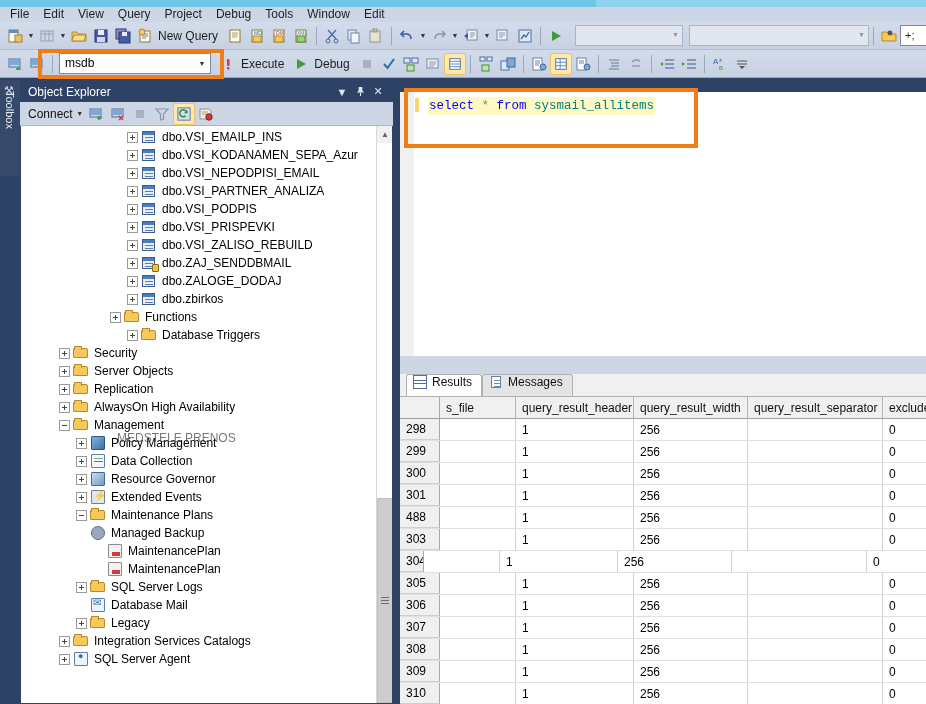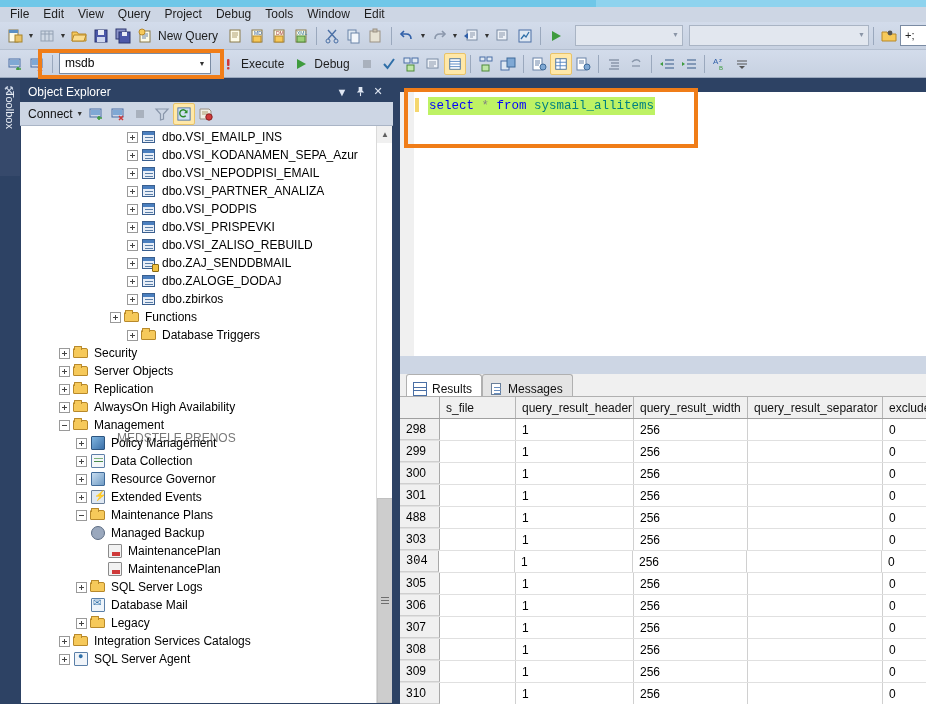--- a/index.html
+++ b/index.html
@@ -260,21 +260,21 @@
     position: absolute; left: 0; top: 0; width: 14px; height: 264px;
     background: #f0f0f0;
   }
   .editor .changebar {
     position: absolute; left: 15px; top: 6px; width: 4px; height: 14px;
     background: #f5d76e;
   }
   .code {
     position: absolute; left: 28px; top: 5px;
     font-family: "Liberation Mono", monospace; font-size: 12.5px; line-height: 16px;
-    white-space: pre; background: #bef264; padding: 1px 1px;
+    white-space: pre; background: #fef9c3; padding: 1px 1px;
   }
   .k-kw { color: #0000ff; }
   .k-op { color: #808080; }
   .k-tb { color: #008080; }
 
   .zoombar {
     position: absolute; left: 0; top: 278px; width: 526px; height: 18px;
     background: #f0f0f0; border-top: 1px solid #c8c8c8;
     display: flex; align-items: center;
   }
@@ -286,21 +286,21 @@
   .zoombar .vsep { width: 1px; height: 14px; background: #b4b4b4; margin: 0 2px; }
   .zoombar .lt { font-size: 10px; color: #333; padding: 0 4px; }
 
   
   .restabs {
     position: absolute; left: 0; top: 296px; width: 526px; height: 23px;
     background: #f0f0f0; border-bottom: 1px solid #b0b0b0;
     display: flex; align-items: flex-end; padding-left: 6px;
   }
   .rtab {
-    height: 22px; display: flex; align-items: flex-end; gap: 5px;
+    height: 22px; display: flex; align-items: flex-start; gap: 5px;
     padding: 0 9px 0 6px; font-size: 12px; color: #111;
     border: 1px solid #b0b0b0; border-bottom: none; background: #e4e4e4;
     border-radius: 3px 3px 0 0;
   }
   .rtab.active { background: #fff; position: relative; z-index: 2; }
   .rt-ic { width: 14px; height: 14px; position: relative; }
   .rt-grid { position: absolute; inset: 0; background: #fff; border: 1px solid #4a6fa5; }
   .rt-grid::after {
     content: ""; position: absolute; left: 0; top: 4px; right: 0; height: 1px;
     background: #4a6fa5; box-shadow: 0 3px 0 #4a6fa5;
@@ -1017,21 +1017,21 @@
           </div>
           <div class="grow">
             <div class="gc rowhdr" style="width: 40px;">303</div>
             <div class="gc" style="width: 76px;"></div>
             <div class="gc" style="width: 118px;">1</div>
             <div class="gc" style="width: 114px;">256</div>
             <div class="gc" style="width: 135px;"></div>
             <div class="gc" style="width: 100px;">0</div>
           </div>
           <div class="grow">
-            <div class="gc rowhdr" style="width: 39px; font-family: Liberation Mono, monospace;">304</div>
+            <div class="gc rowhdr" style="width: 24px;">304</div>
             <div class="gc" style="width: 76px;"></div>
             <div class="gc" style="width: 118px;">1</div>
             <div class="gc" style="width: 114px;">256</div>
             <div class="gc" style="width: 135px;"></div>
             <div class="gc" style="width: 100px;">0</div>
           </div>
           <div class="grow">
             <div class="gc rowhdr" style="width: 40px;">305</div>
             <div class="gc" style="width: 76px;"></div>
             <div class="gc" style="width: 118px;">1</div>

